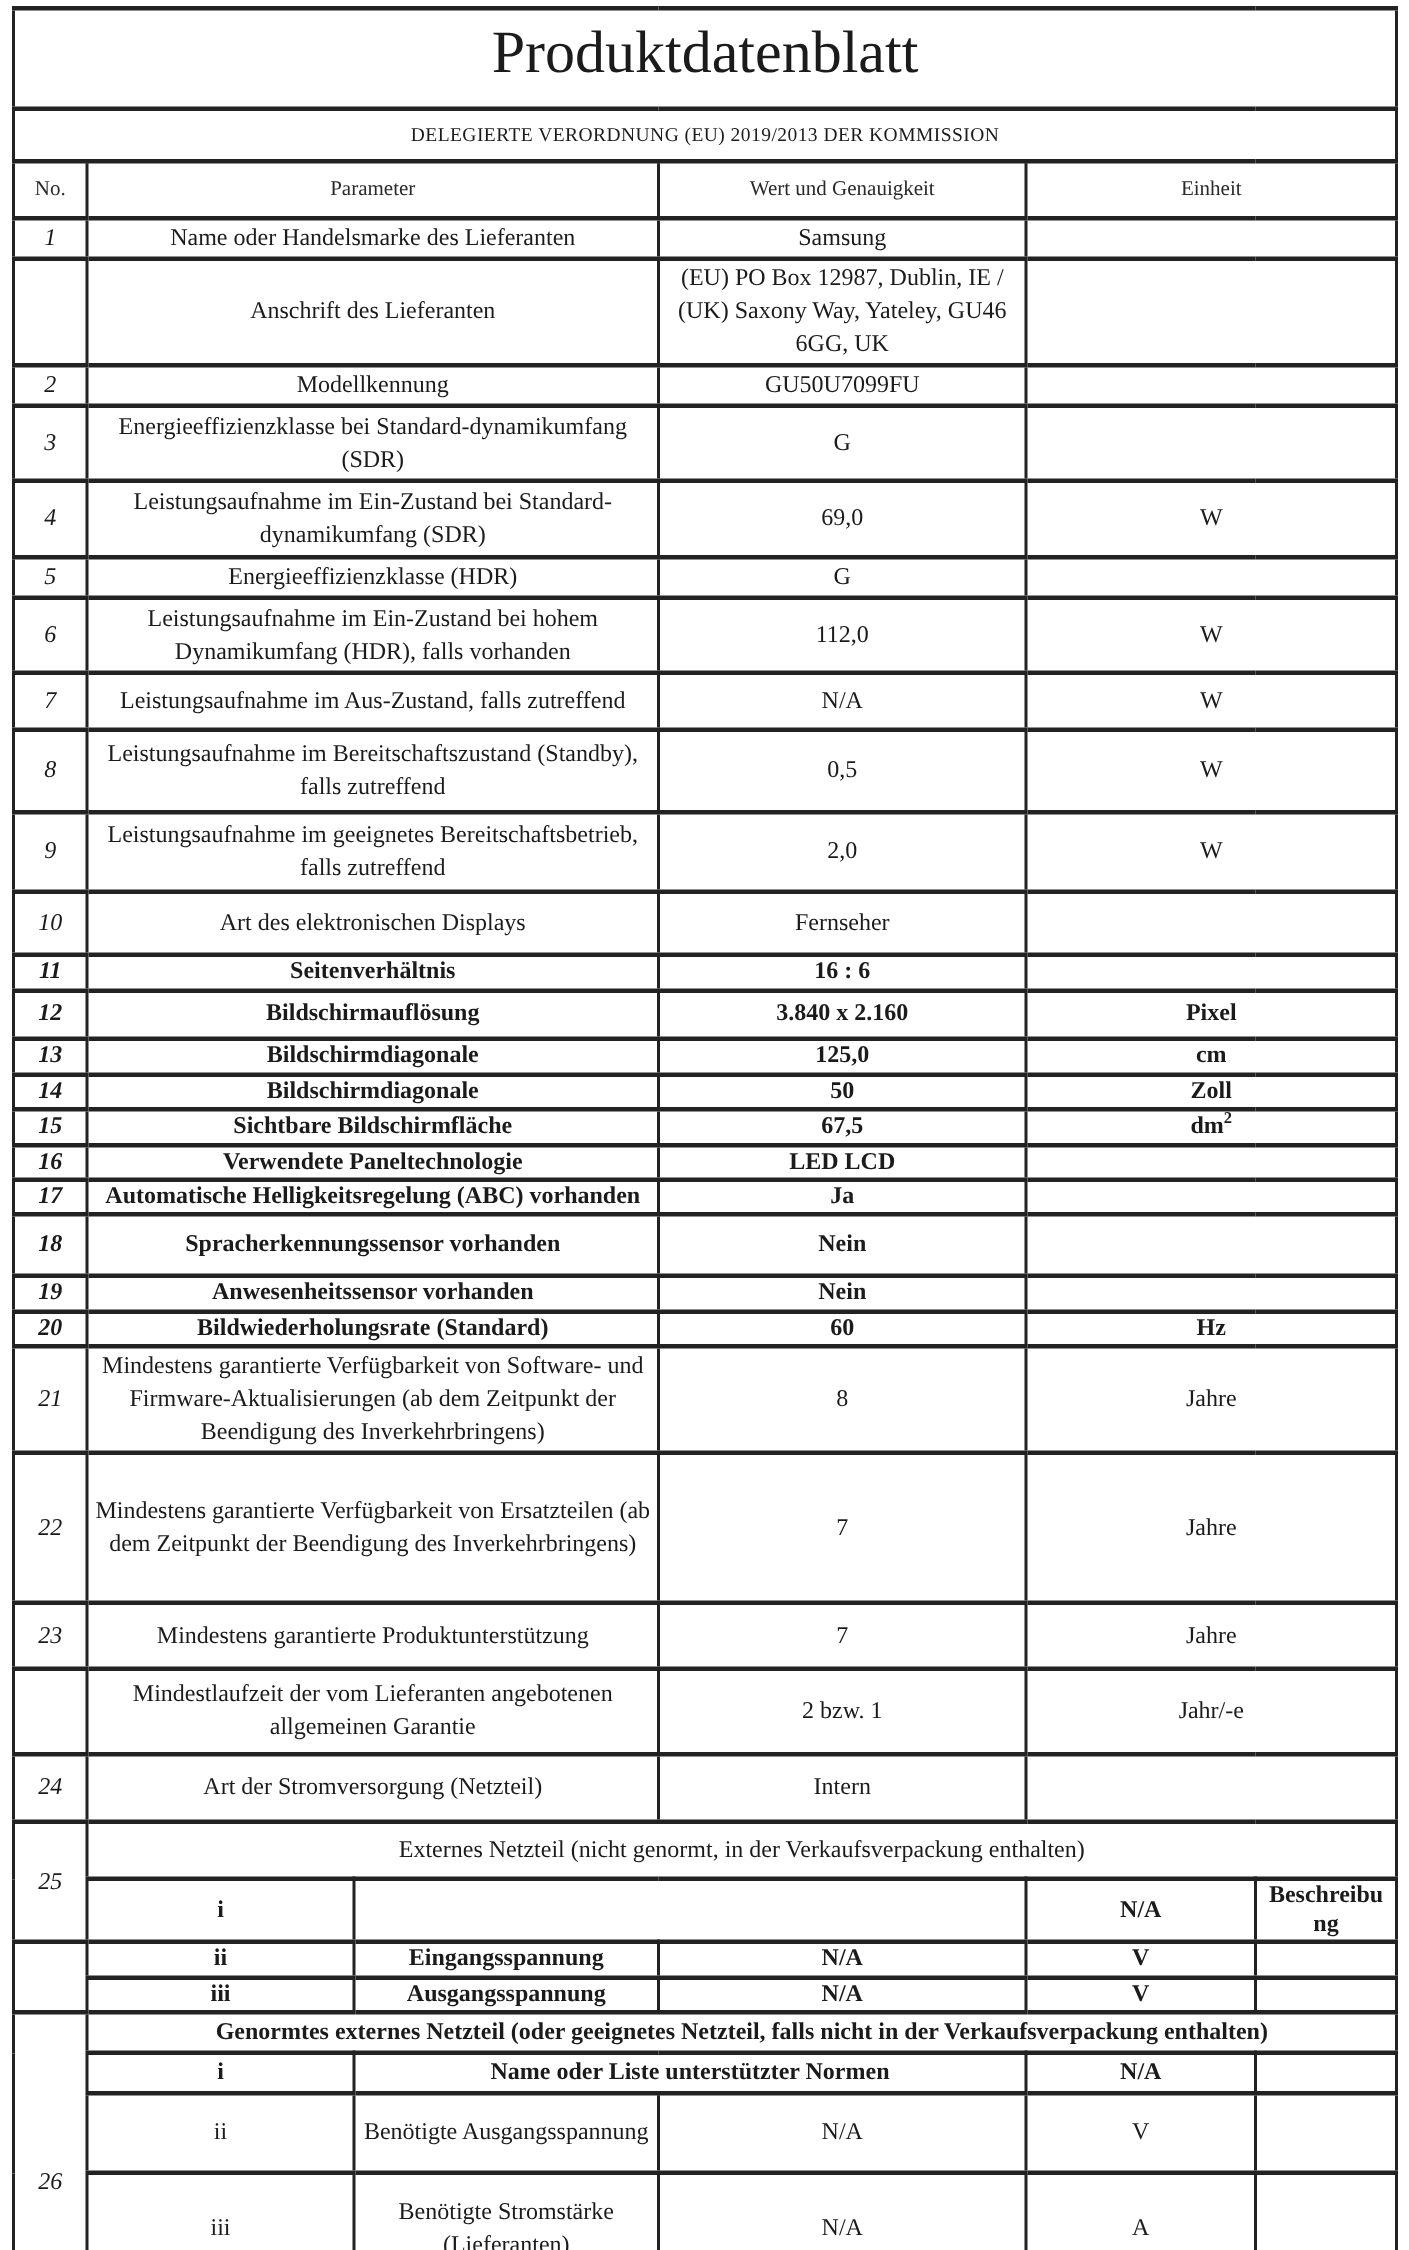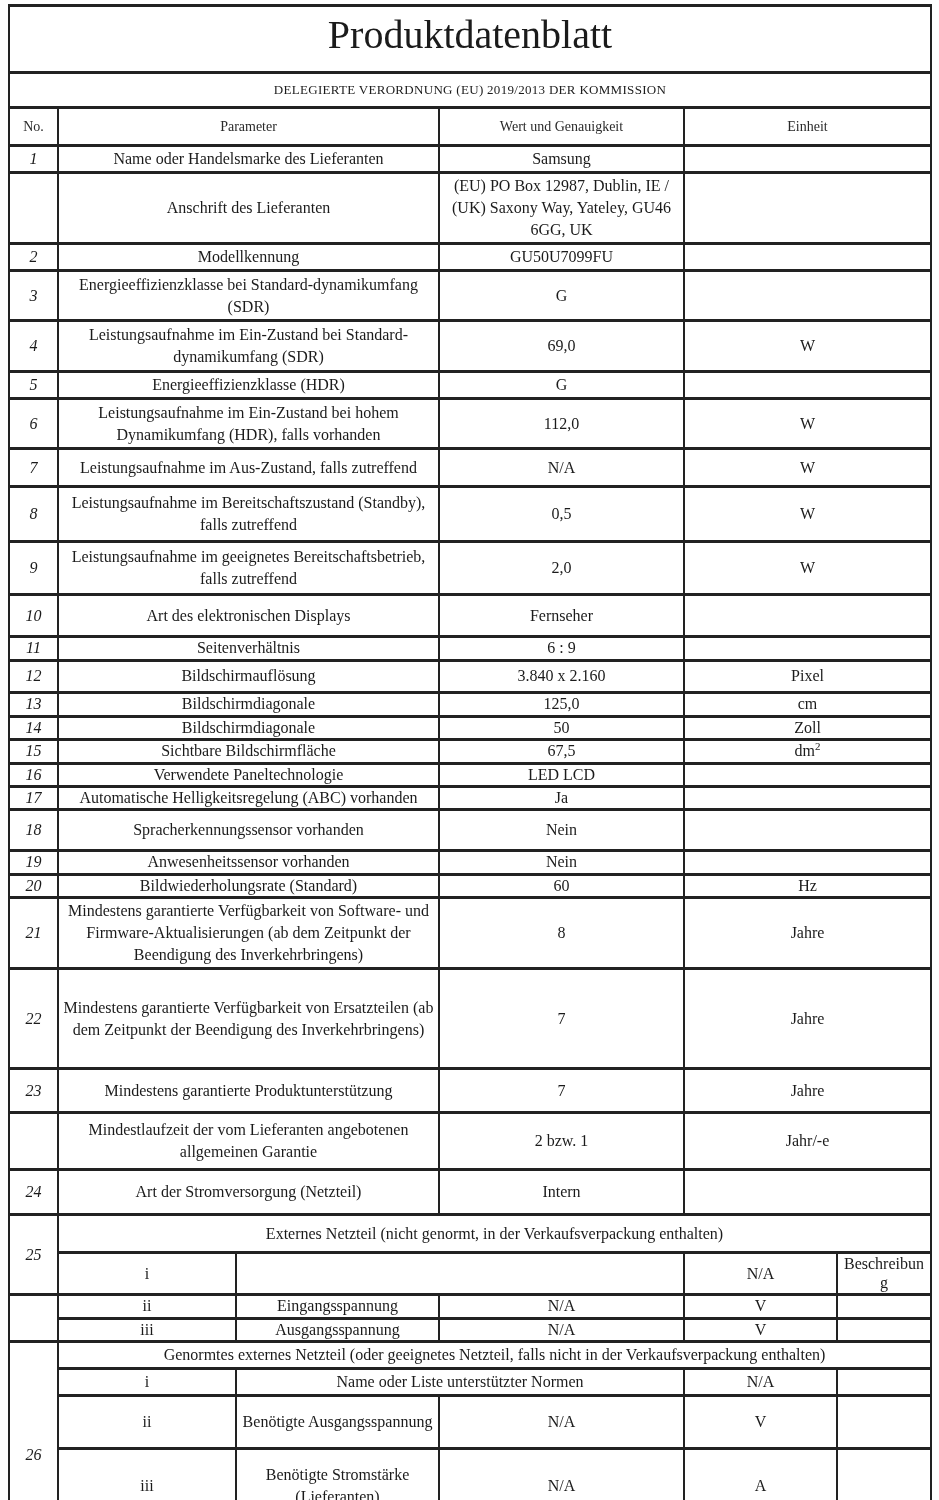--- a/index.html
+++ b/index.html
@@ -34,21 +34,21 @@
     margin-top:14px;
   }
   .subtitle-cell{
     font-size:13px;
     letter-spacing:0.3px;
   }
   .colhead{font-size:14px;color:#2a2a2a;}
   .no{font-style:italic;}
   .subidx{font-style:normal;}
   sup{font-size:11px;line-height:0;}
-  .tight{line-height:1.15;}
+  .tight{line-height:1.15;font-weight:bold;}
 </style>
 </head>
 <body>
 
 <div class="sheet">
 <table>
   <colgroup>
     <col style="width:49px">
         <col style="width:178px">
         <col style="width:203px">
@@ -146,21 +146,21 @@
   <tr style="height:42px">
     <td class="no">10</td>
     <td colspan="2">Art des elektronischen Displays</td>
     <td>Fernseher</td>
     <td colspan="2"></td>
   </tr>
 
   <tr style="height:23px">
     <td class="no tight">11</td>
     <td colspan="2" class="tight">Seitenverhältnis</td>
-    <td class="tight">6 : 9</td>
+    <td class="tight">16 : 6</td>
     <td colspan="2" class="tight"></td>
   </tr>
 
   <tr style="height:32px">
     <td class="no tight">12</td>
     <td colspan="2" class="tight">Bildschirmauflösung</td>
     <td class="tight">3.840 x 2.160</td>
     <td colspan="2" class="tight">Pixel</td>
   </tr>
 

